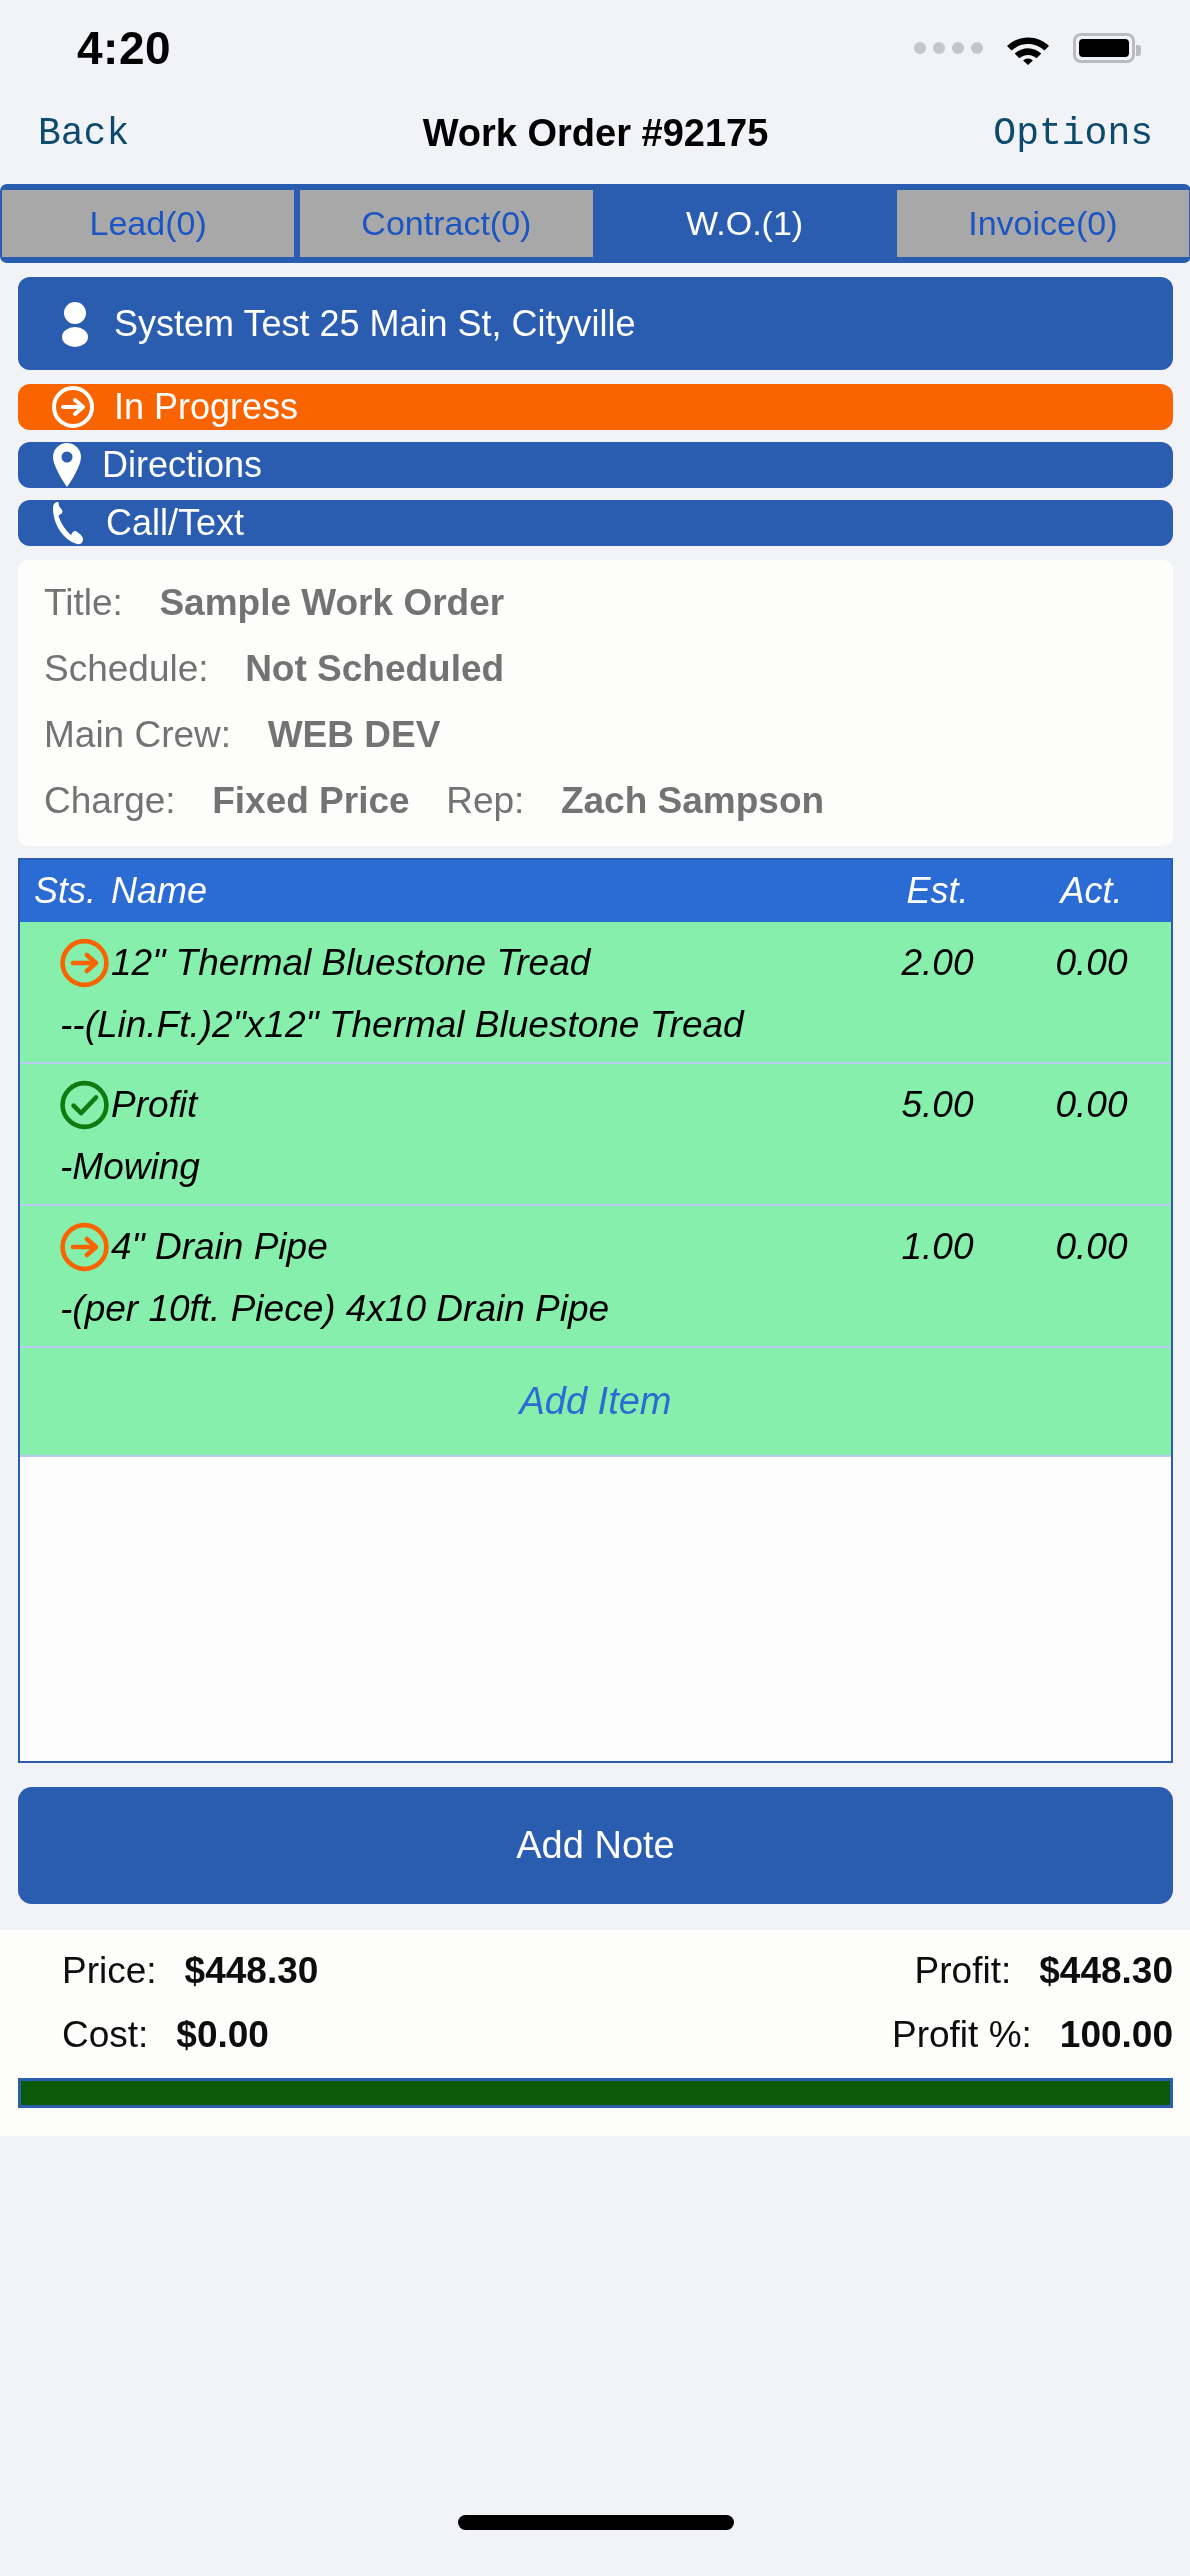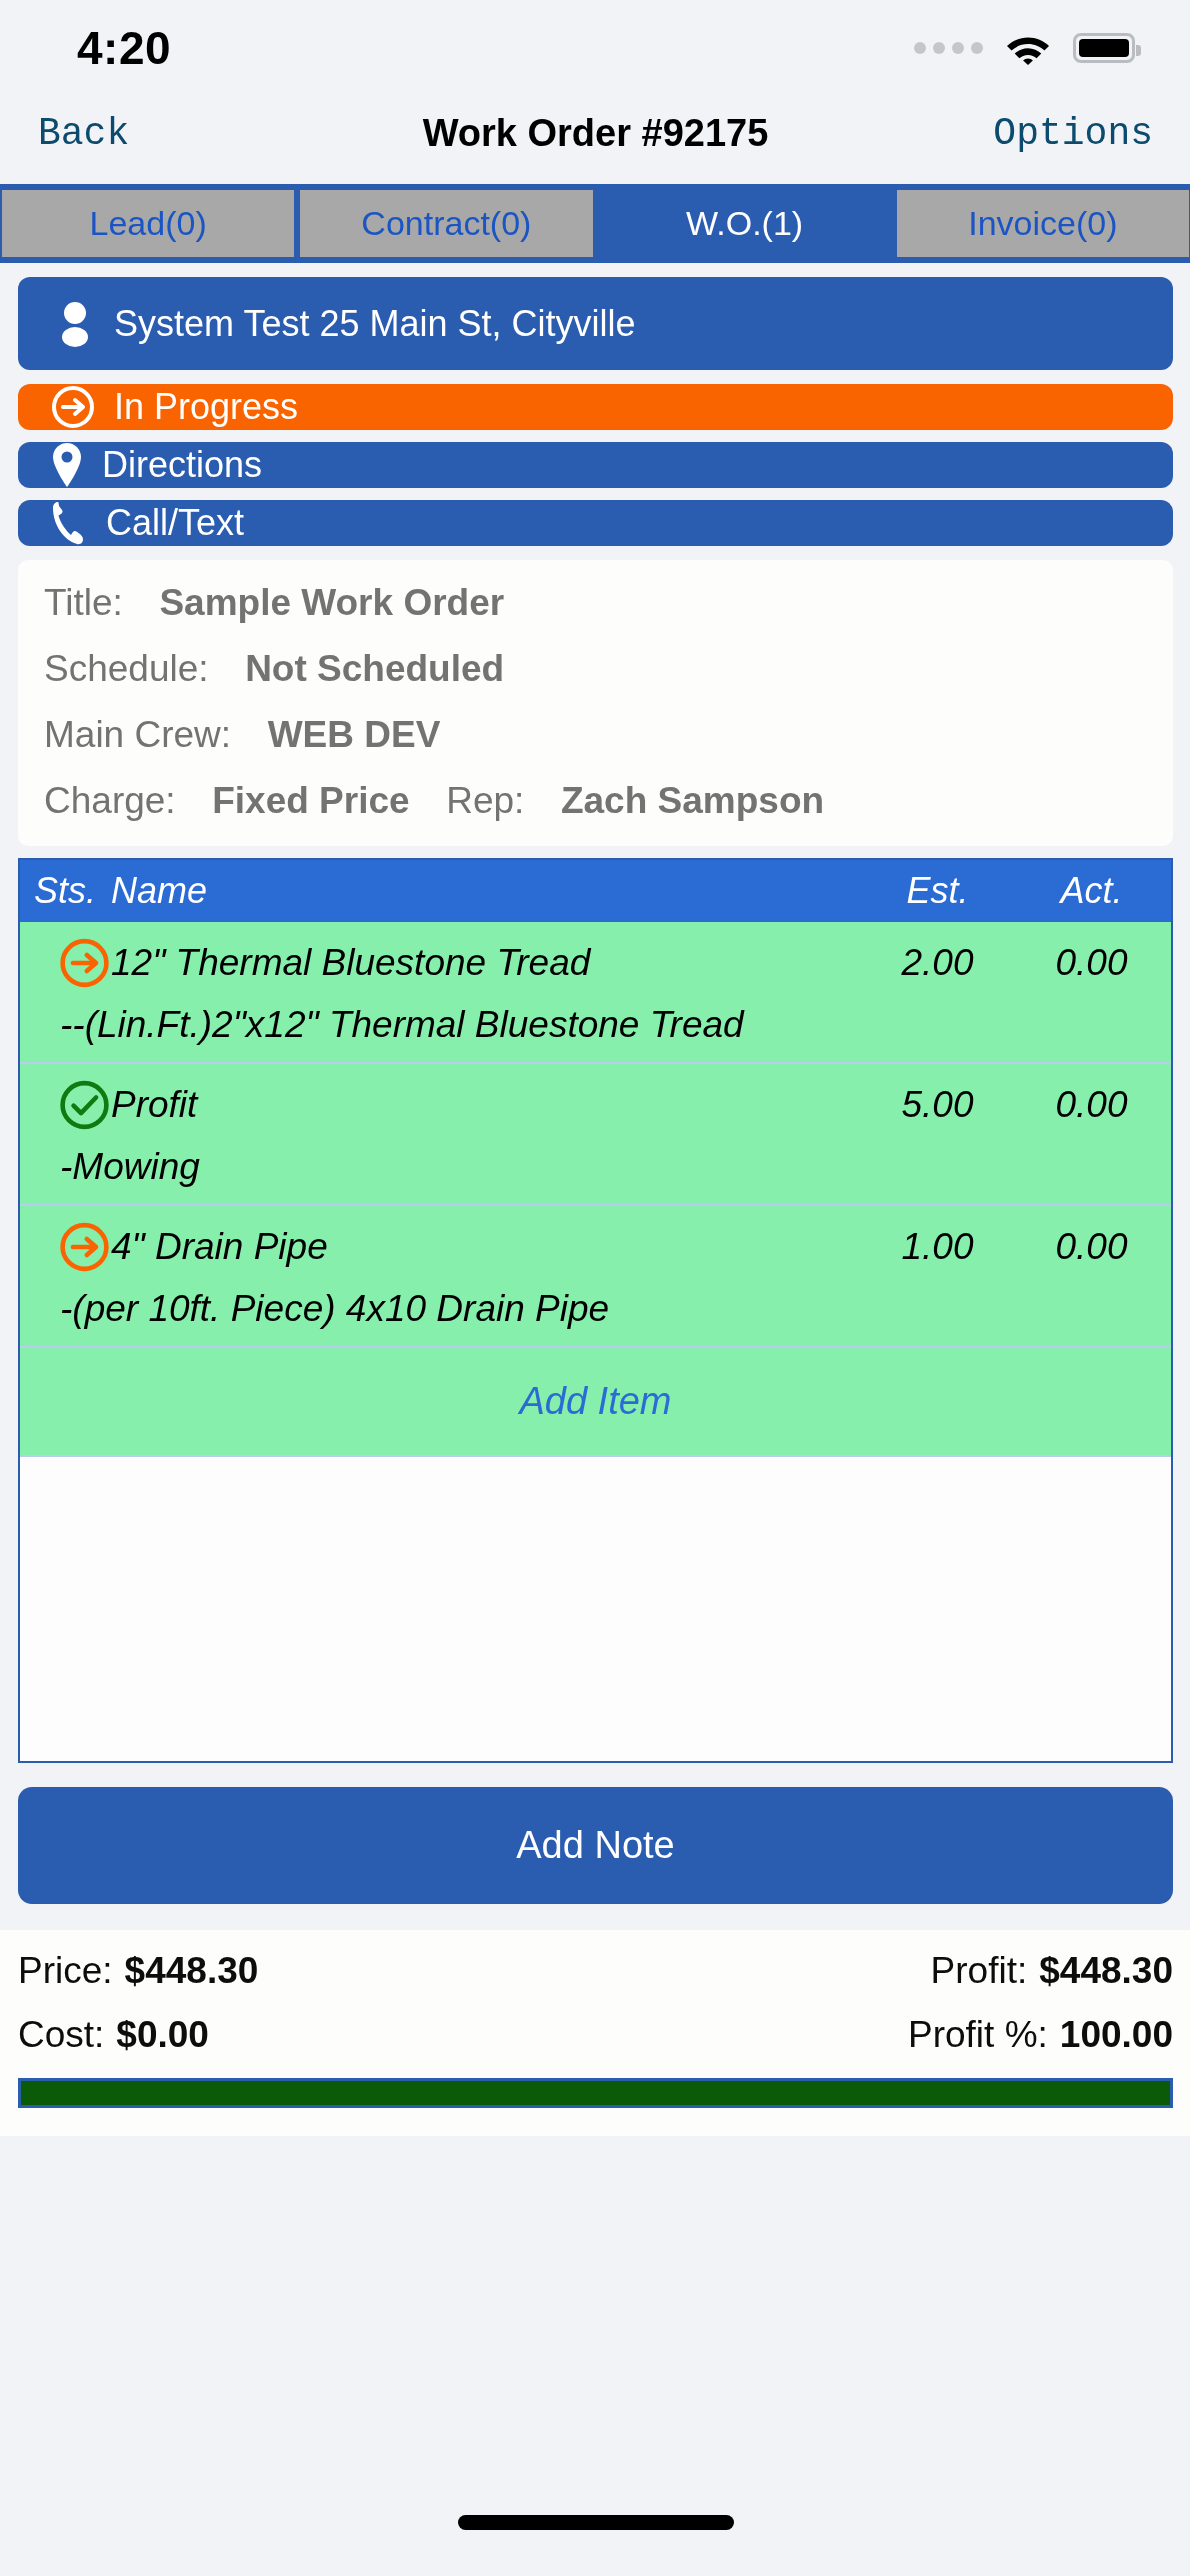--- a/index.html
+++ b/index.html
@@ -95,20 +95,21 @@
   }
 
   
   .tab-bar {
     display: flex;
     background: #2a5cb0;
     height: 79px;
     margin-top: 12px;
     align-items: stretch;
     padding: 6px 0;
+    border-radius: 7px;
   }
   .tab {
     flex: 1;
     margin: 0 3px;
     background: #a8a8a8;
     color: #1b55c4;
     font-size: 34px;
     display: flex;
     align-items: center;
     justify-content: center;
@@ -259,21 +260,21 @@
   .summary-row {
     display: flex;
     justify-content: space-between;
     align-items: center;
     font-size: 37px;
     margin-bottom: 22px;
     white-space: nowrap;
   }
   .summary-row .lbl { font-weight: 400; color: #0d0d0d; }
   .summary-row .val { font-weight: 700; color: #0d0d0d; }
-  .summary-cell { display: flex; gap: 12px; }
+  .summary-cell { display: flex; gap: 28px; margin-left: 44px; }
 
   .progress-outer {
     margin-top: 8px;
     height: 30px;
     border: 3px solid #2a5cb0;
     background: #ffffff;
     padding: 0;
   }
   .progress-fill {
     height: 100%;

